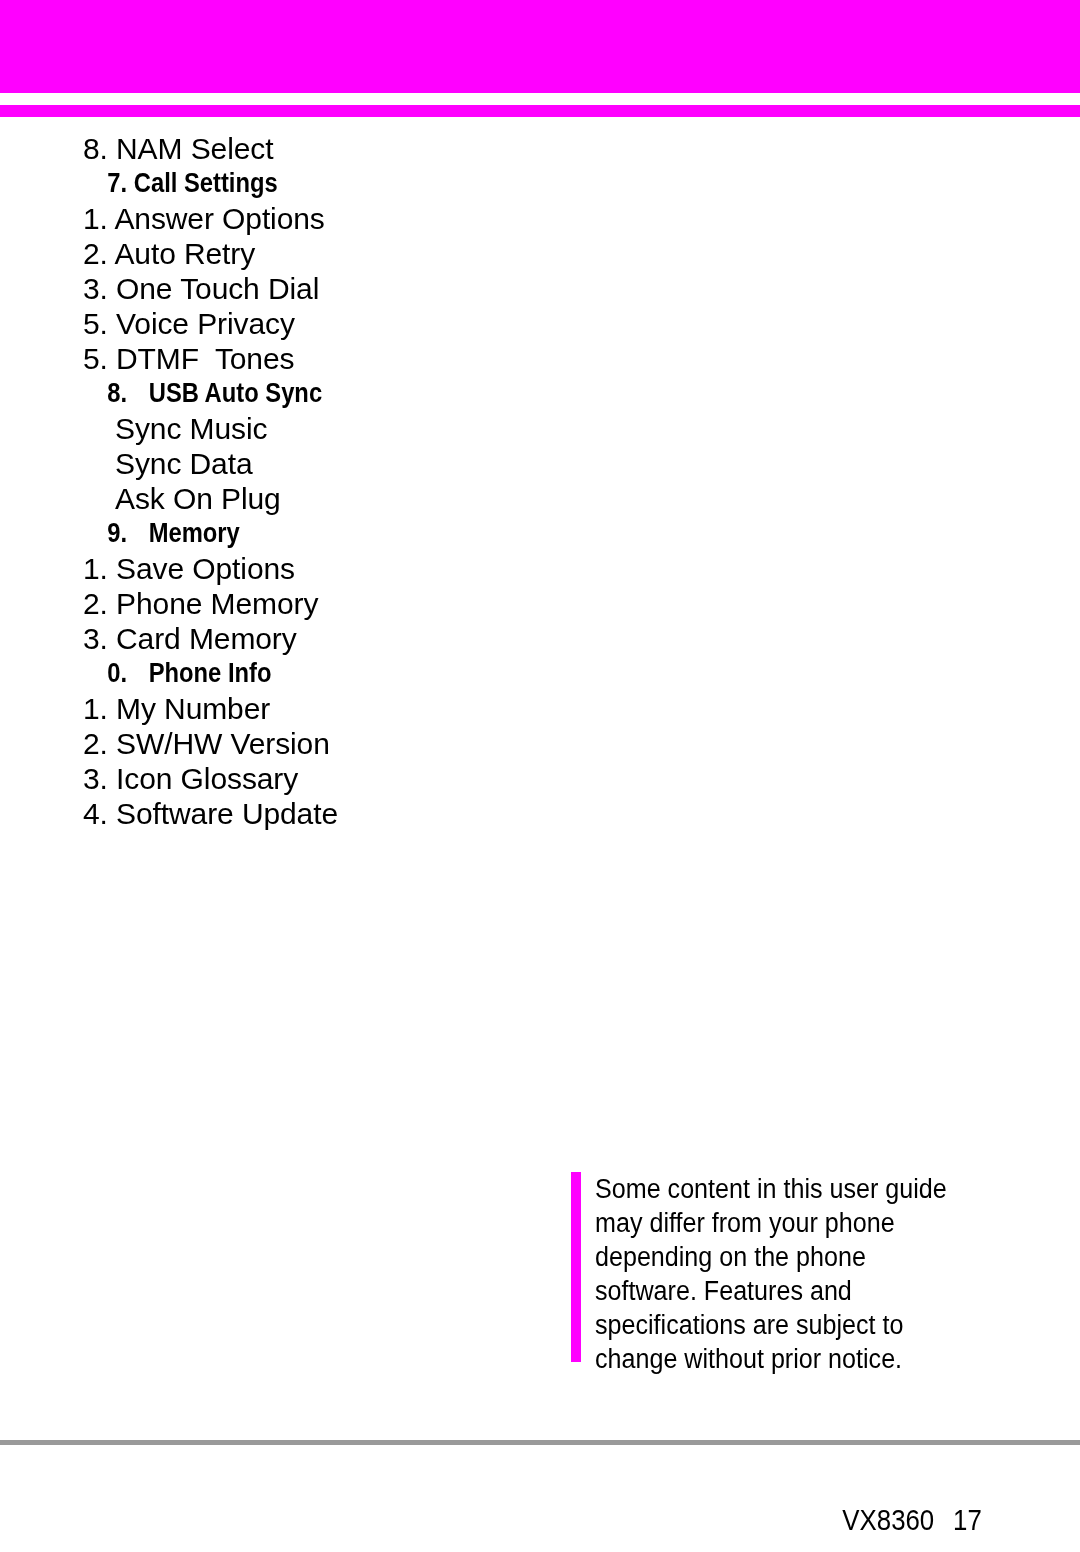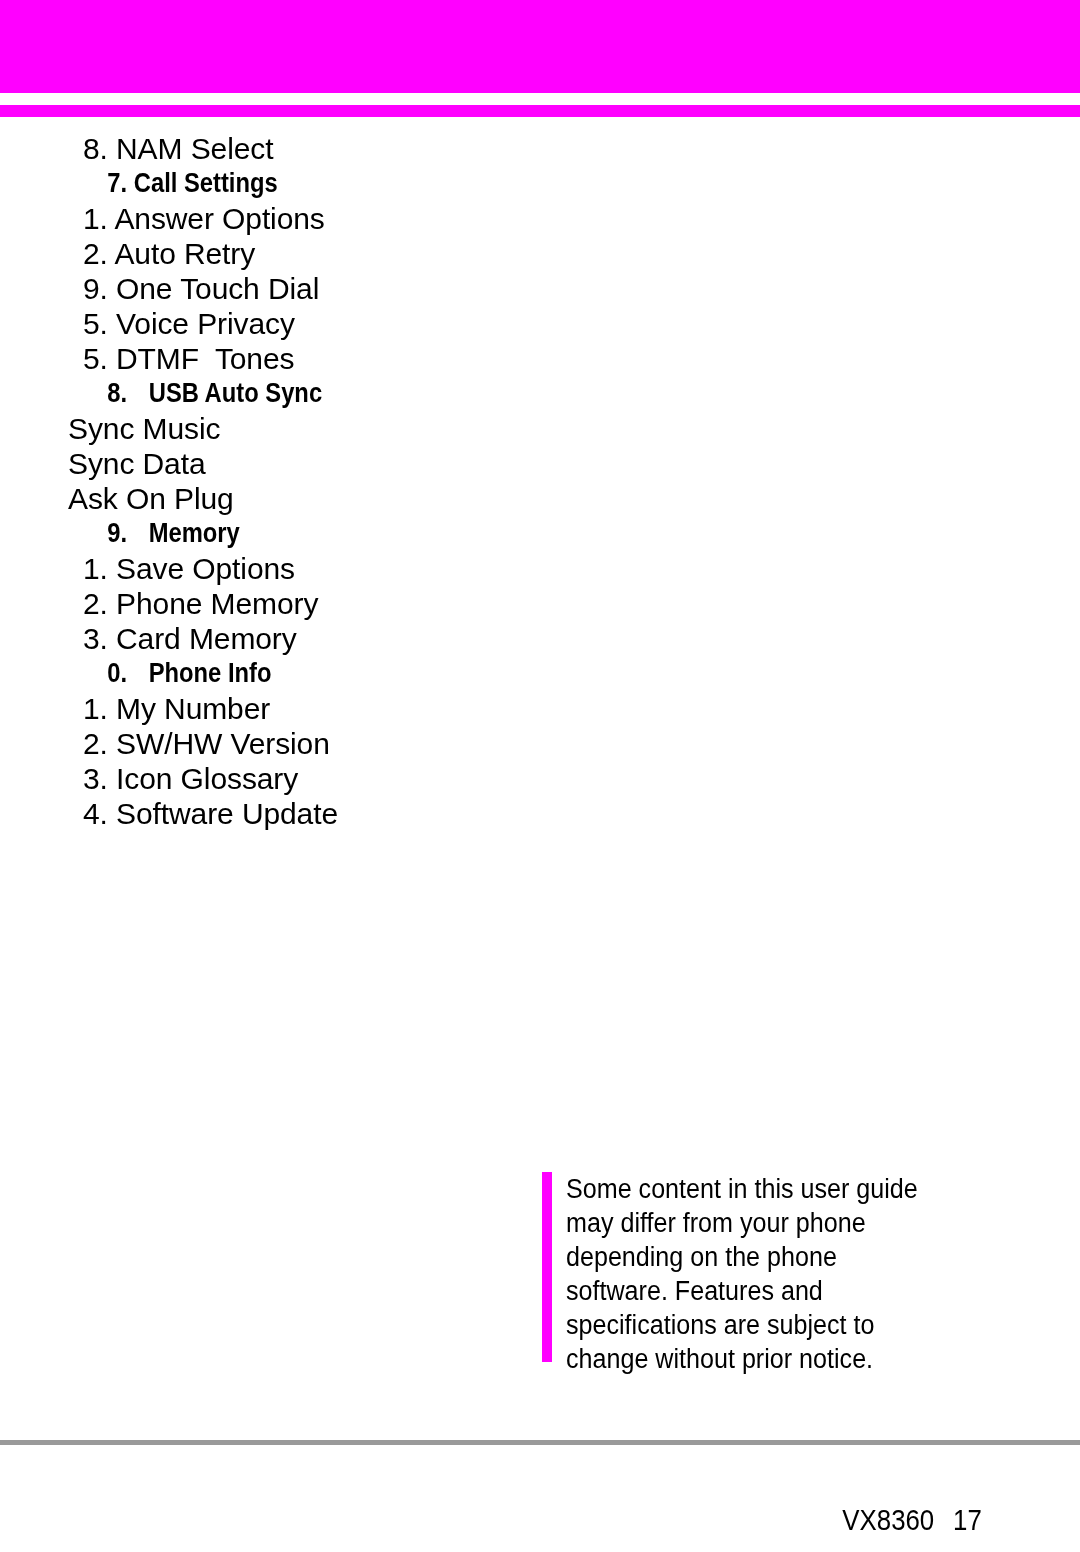--- a/index.html
+++ b/index.html
@@ -46,21 +46,21 @@
     line-height: 35px;
     white-space: pre;
     color: #000000;
   }
   .menu-line.sub {
     padding-left: 83px;
     font-size: 30px;
     letter-spacing: -0.1px;
   }
   .menu-line.sub-noindex {
-    padding-left: 68px;
+    padding-left: 115px;
     font-size: 30px;
     letter-spacing: -0.1px;
   }
   .menu-line.section {
     padding-left: 122px;
     font-size: 27px;
     font-weight: bold;
     transform: scaleX(0.88);
     transform-origin: left center;
   }
@@ -70,21 +70,21 @@
   .sec-num.tabbed {
     width: 47px;
   }
   .sec-title {
     display: inline-block;
   }
 
   
   .note-box {
     position: absolute;
-    left: 542px;
+    left: 571px;
     top: 1172px;
     width: 440px;
     display: flex;
     align-items: flex-start;
   }
   .note-bar {
     width: 10px;
     height: 190px;
     background: #ff00ff;
     flex: 0 0 auto;
@@ -131,21 +131,21 @@
 <body>
 
 <div class="header-band-thick"></div>
 <div class="header-band-thin"></div>
 
 <div class="menu-outline">
     <div class="menu-line sub">8. NAM Select</div>
     <div class="menu-line section"><span class="sec-num">7.</span> <span class="sec-title">Call Settings</span></div>
     <div class="menu-line sub">1. Answer Options</div>
     <div class="menu-line sub">2. Auto Retry</div>
-    <div class="menu-line sub">9. One Touch Dial</div>
+    <div class="menu-line sub">3. One Touch Dial</div>
     <div class="menu-line sub">5. Voice Privacy</div>
     <div class="menu-line sub">5. DTMF  Tones</div>
     <div class="menu-line section"><span class="sec-num tabbed">8.</span><span class="sec-title">USB Auto Sync</span></div>
     <div class="menu-line sub-noindex">Sync Music</div>
     <div class="menu-line sub-noindex">Sync Data</div>
     <div class="menu-line sub-noindex">Ask On Plug</div>
     <div class="menu-line section"><span class="sec-num tabbed">9.</span><span class="sec-title">Memory</span></div>
     <div class="menu-line sub">1. Save Options</div>
     <div class="menu-line sub">2. Phone Memory</div>
     <div class="menu-line sub">3. Card Memory</div>

